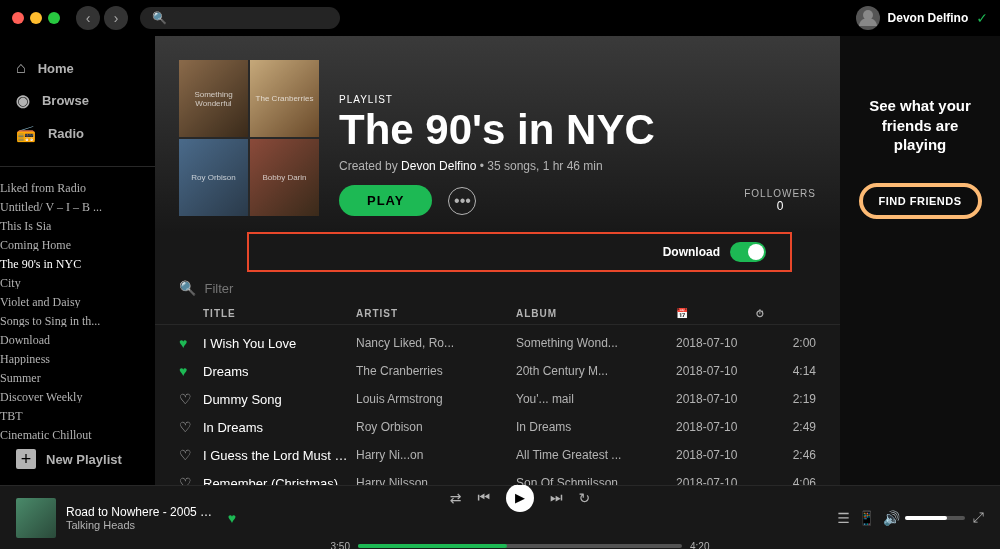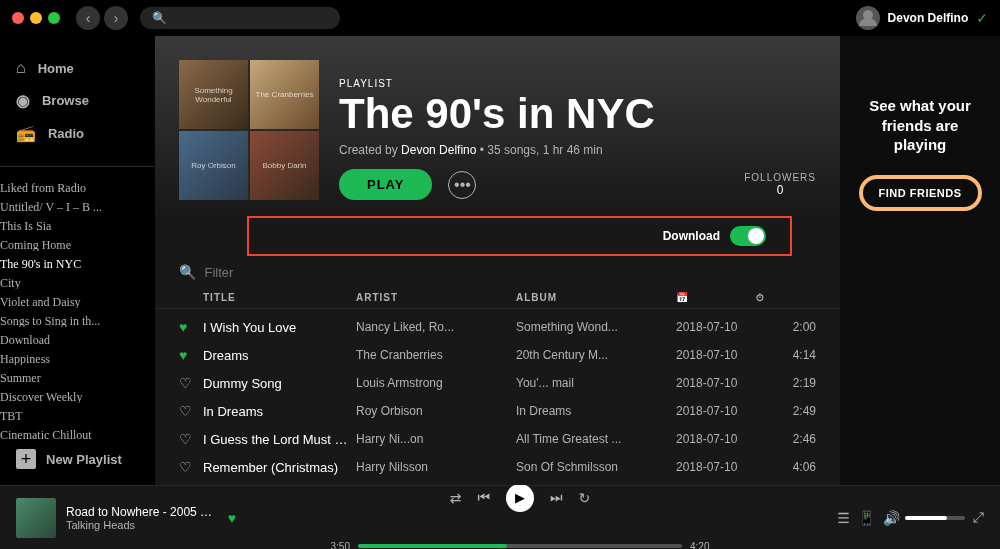--- a/index.html
+++ b/index.html
@@ -185,21 +185,21 @@
     
     .playlist-header {
       display: flex;
       align-items: flex-end;
       padding: 24px 24px 16px 24px;
       background: linear-gradient(to bottom, #3a3a3a, #181818);
       gap: 20px;
     }
     .playlist-art {
       width: 140px;
-      height: 140px;
+      height: 156px;
       flex-shrink: 0;
       display: grid;
       grid-template-columns: 1fr 1fr;
       grid-template-rows: 1fr 1fr;
       gap: 2px;
       background: #282828;
     }
     .art-cell {
       background: #555;
       display: flex;
@@ -400,21 +400,21 @@
       flex-direction: column;
       align-items: center;
       justify-content: flex-start;
       padding: 60px 16px 16px;
     }
     .friends-text {
       font-size: 15px;
       font-weight: 700;
       color: #fff;
       text-align: center;
-      margin-bottom: 20px;
+      margin-bottom: 28px;
       line-height: 1.3;
     }
     .find-friends-btn {
       border: 4px solid #fdba74;
       background: transparent;
       color: #fff;
       font-size: 11px;
       font-weight: 700;
       padding: 8px 16px;
       border-radius: 20px;

